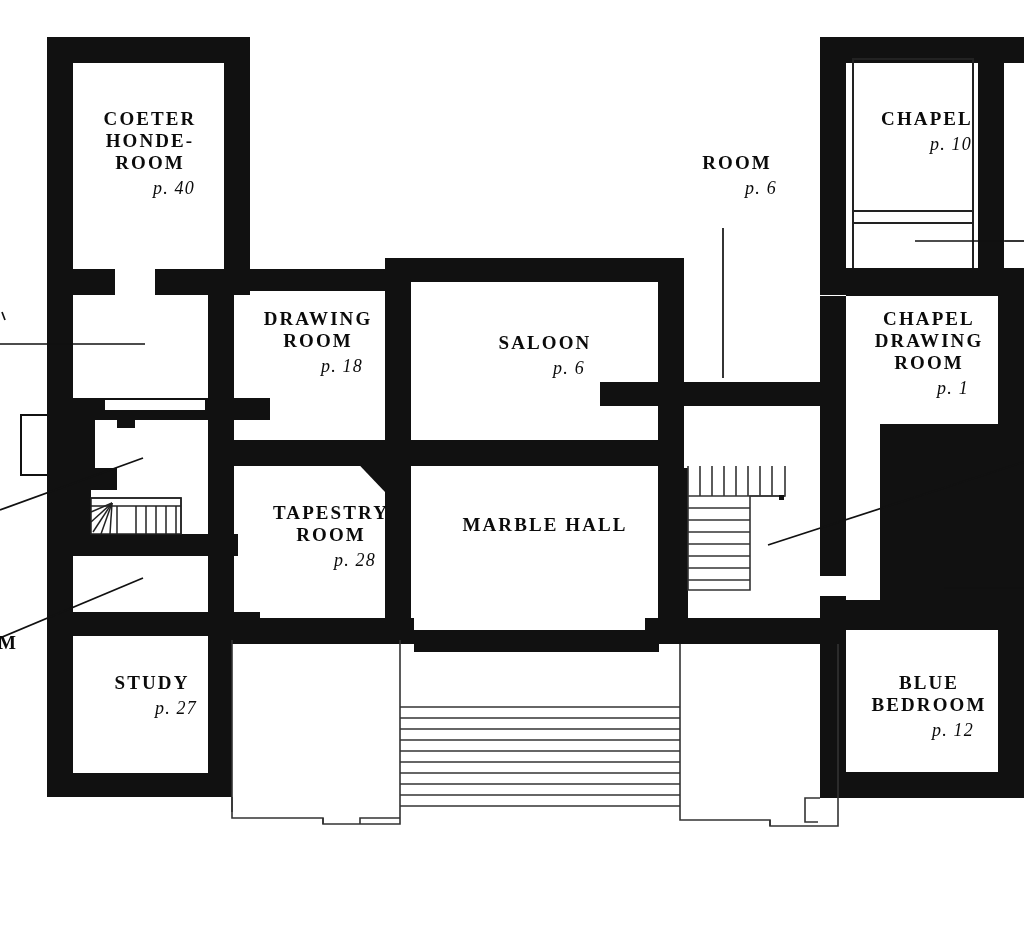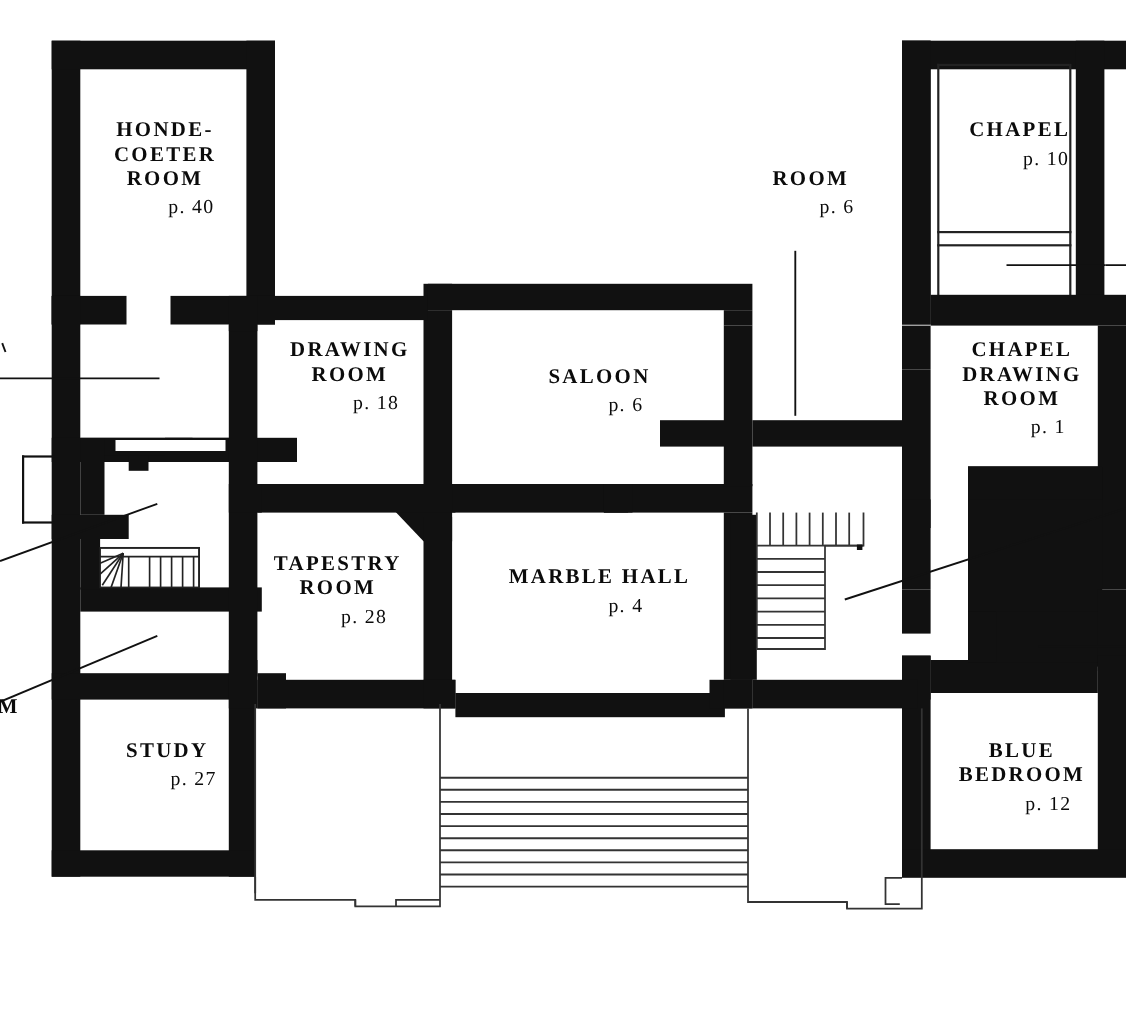--- a/index.html
+++ b/index.html
@@ -37,32 +37,33 @@
     font-weight: 700;
     font-size: 19px;
     letter-spacing: 2.1px;
     text-transform: uppercase;
   }
   .room-label .rname .ln {
     display: block;
   }
   .room-label .rpage {
     display: block;
+    font-style: italic;
     font-size: 18px;
     letter-spacing: 1.2px;
     margin-top: 4px;
     margin-left: 48px;
   }
   .lbl-hondecoeter { left: 60px;  top: 108px; width: 180px; }
   .lbl-tyrconnel   { left: 612px; top: 152px; width: 250px; }
   .lbl-chapel      { left: 852px; top: 108px; width: 150px; }
   .lbl-reddrawing  { left: 228px; top: 308px; width: 180px; }
   .lbl-saloon      { left: 455px; top: 332px; width: 180px; }
   .lbl-chapeldraw  { left: 844px; top: 308px; width: 170px; }
-  .lbl-tapestry    { left: 212px; top: 502px; width: 190px; }
+  .lbl-tapestry    { left: 236px; top: 502px; width: 190px; }
   .lbl-marblehall  { left: 430px; top: 514px; width: 230px; }
   .lbl-study       { left: 62px;  top: 672px; width: 180px; }
   .lbl-bluebedroom { left: 844px; top: 672px; width: 170px; text-align: center; }
 
   .edge-text {
     position: absolute;
     color: #0b0b0b;
     font-weight: 700;
     font-size: 19px;
     letter-spacing: 2.1px;
@@ -277,22 +278,22 @@
 
       <line x1="944" y1="588" x2="1024" y2="588"></line>
 
       <line x1="2" y1="312" x2="5" y2="320"></line>
     </g>
 
   </svg>
 
   <div class="room-label lbl-hondecoeter">
     <span class="rname">
+      <span class="ln">COETER</span>
       <span class="ln">HONDE-</span>
-      <span class="ln">COETER</span>
       <span class="ln">ROOM</span>
     </span>
     <span class="rpage">p. 40</span>
   </div>
 
   <div class="room-label lbl-tyrconnel">
     <span class="rname">
       <span class="ln">ROOM</span>
     </span>
     <span class="rpage">p. 6</span>
@@ -334,21 +335,20 @@
       <span class="ln">TAPESTRY</span>
       <span class="ln">ROOM</span>
     </span>
     <span class="rpage">p. 28</span>
   </div>
 
   <div class="room-label lbl-marblehall">
     <span class="rname">
       <span class="ln">MARBLE HALL</span>
     </span>
-    <span class="rpage">p. 4</span>
   </div>
 
   <div class="room-label lbl-study">
     <span class="rname">
       <span class="ln">STUDY</span>
     </span>
     <span class="rpage">p. 27</span>
   </div>
 
   <div class="room-label lbl-bluebedroom">

